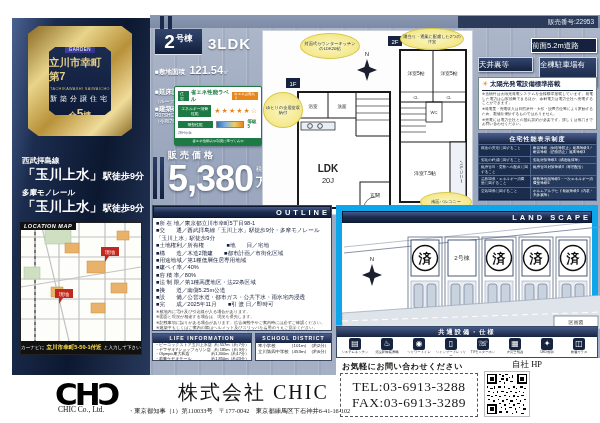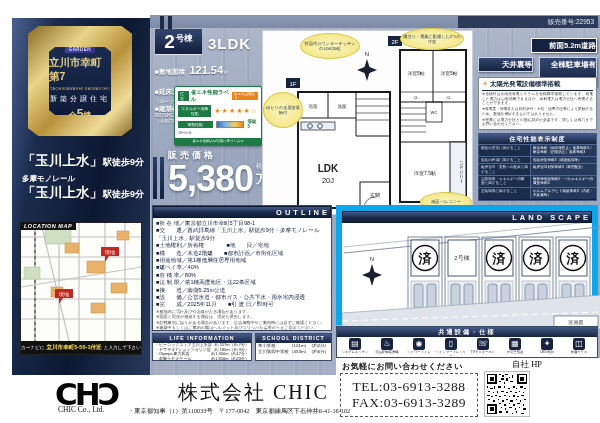--- a/index.html
+++ b/index.html
@@ -68,21 +68,21 @@
   .cert-bar{width:30px;height:5px;background:linear-gradient(90deg,#2e6fb7,#7db2e0,#e8d06a,#e8861e);border:.5px solid #888}
   .cert-val{font-size:4.6px;font-weight:bold;color:#1e7a45}
   .cert-note{font-size:3.4px;color:#667;margin-top:2px}
   .cert-foot{position:absolute;left:0;bottom:0;width:100%;height:7px;background:#1e7a45;color:#fff;
     font-size:3.4px;line-height:7px;text-align:center}
   .price-wrap{left:153px;top:149px;display:flex;align-items:flex-start}
   .price-bars{display:flex;gap:3px;margin:8px 4px 0 0}
   .price-bar{width:4px;height:42px;background:linear-gradient(180deg,#2c3f66,#13223f)}
   .price-main{color:#fff;text-shadow:0 1px 3px rgba(10,20,40,.55)}
   .price-label{font-size:9px;font-weight:bold;letter-spacing:3px}
-  .price-row{display:flex;align-items:flex-start}
+  .price-row{display:flex;align-items:center}
   .price-num{font-size:36px;font-weight:bold;line-height:.95;letter-spacing:-1px}
   .price-side{margin:0 0 2px 3px}
   .price-tax{font-size:6px}
   .price-unit{font-size:12px;font-weight:bold}
   
   .panel-head{height:12px;background:linear-gradient(180deg,#46598a 0%,#1a2a4a 55%,#10203c 100%);
     color:#fff;font-size:7.5px;font-weight:bold;letter-spacing:3px;text-align:right;line-height:12px;
     border:1px solid #0c1830;box-sizing:border-box}
   .outline{left:152px;top:205px;width:180px;height:126px;background:#fff;border:1px solid #3a4a66;box-sizing:border-box}
   .outline-body{padding:2px 3px}
@@ -91,21 +91,21 @@
   .info-box{background:#fff;border:1px solid #3a4a66;box-sizing:border-box}
   .info-head{height:9px;background:linear-gradient(180deg,#46598a,#16243f);color:#fff;font-size:5.2px;
     font-weight:bold;text-align:center;line-height:9px;letter-spacing:1px}
   .li-row{display:flex;justify-content:space-between;font-size:4px;line-height:4.6px;padding:0 2px;color:#222}
   
   .fp-panel{left:262px;top:30px;width:211px;height:185px;background:#fdfdfe;border:1px solid #c9d0dc;box-sizing:border-box}
   .bubble{background:radial-gradient(#fbf6c0,#f1e277);border:1px solid #d8c84a;border-radius:50%;
     display:flex;align-items:center;justify-content:center;text-align:center;
     font-size:4.2px;line-height:1.25;color:#1a2440;padding:2px;box-sizing:border-box}
   
-  .badge{background:linear-gradient(180deg,#33466e,#14223f);color:#fff;font-weight:bold;text-align:right;
+  .badge{background:linear-gradient(180deg,#33466e,#14223f);color:#fff;font-weight:normal;text-align:left;
     border:1px solid #cfd8e6;box-shadow:1px 1px 2px rgba(10,20,40,.5);box-sizing:border-box}
   .badge-road{left:531px;top:38px;width:66px;height:15px;font-size:7.5px;line-height:14px;background:#14223f;border:1.2px solid #fff}
   .badge-a{left:478px;top:57px;width:55px;height:15px;font-size:7.5px;line-height:14px}
   .badge-b{left:539px;top:57px;width:58px;height:30px;font-size:7.5px;line-height:14px}
   .solar{left:478px;top:77px;width:119px;height:53px;background:#fff;border:1px solid #788;box-sizing:border-box;padding:2px 3px}
   .solar-head{font-size:6.4px;font-weight:bold;color:#14223f;border-bottom:1px solid #14223f;padding-bottom:1px}
   .sun{color:#e8861e;font-size:7px}
   .solar-line{font-size:3.7px;line-height:4.7px;color:#333;margin-top:1px;text-align:justify}
   .perf{left:478px;top:133px;width:119px;height:68px;background:#13223c;border:1px solid #44597e;box-sizing:border-box}
   .perf-head{height:10px;background:linear-gradient(180deg,#46598a,#16243f);color:#fff;font-size:6px;
@@ -151,20 +151,21 @@
   <div class="abs emblem-frame">
     <div class="emblem-inner">
       <div class="logo-square">CRADLE GARDEN</div>
       <div class="emblem-title">立川市幸町第7</div>
       <div class="emblem-en">TACHIKAWASHI SAIWAICHO</div>
       <div class="emblem-cat">新築分譲住宅</div>
       <div class="emblem-total"><span>全</span><b>5</b><span>棟</span></div>
     </div>
   </div>
   <div class="abs access">
+    <div class="acc-line">西武拝島線</div>
     <div class="acc-sta"><span>「玉川上水」</span><span class="acc-walk">駅徒歩9分</span></div>
     <div class="acc-line">多摩モノレール</div>
     <div class="acc-sta"><span>「玉川上水」</span><span class="acc-walk">駅徒歩9分</span></div>
   </div>
   <div class="abs map-box">
     <svg width="120" height="118" viewBox="0 0 120 118">
       <rect width="120" height="118" fill="#fdfdfa"></rect>
       <g stroke="#c2c2c2" stroke-width="1.2" fill="none">
         <path d="M38 0V118 M58 0V118 M84 0V118 M104 0V118"></path>
         <path d="M0 14H120 M0 34H120 M0 56H120 M0 76H120 M0 96H120"></path>

